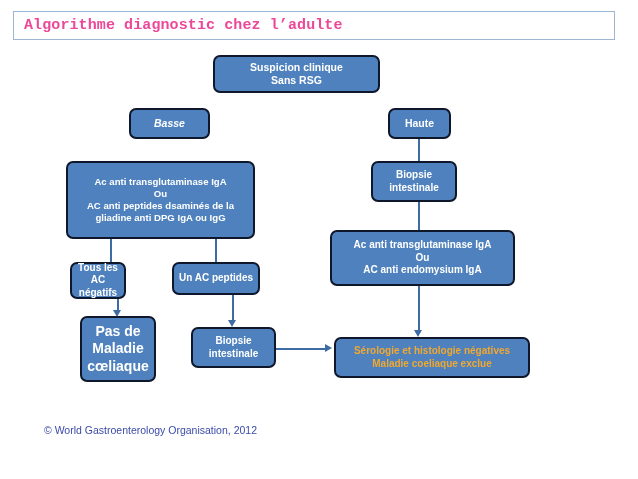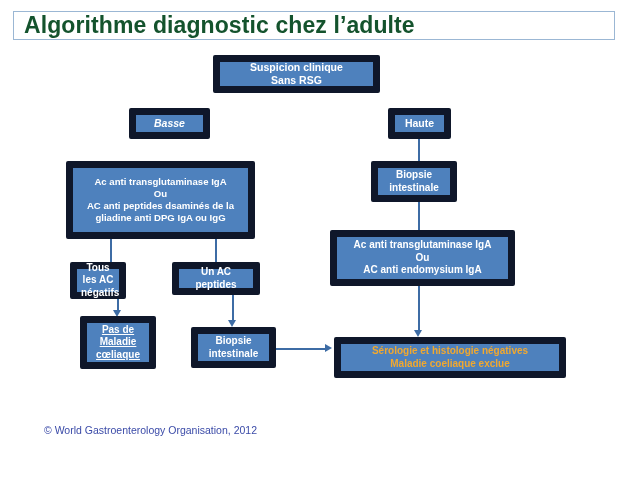--- a/index.html
+++ b/index.html
@@ -23,56 +23,57 @@
     width: 602px;
     height: 29px;
     border: 1px solid #9bb7d4;
     background: #ffffff;
     box-sizing: border-box;
     display: flex;
     align-items: center;
   }
   #title-text {
     padding-left: 10px;
-    font-size: 23px;
-    color: #14532d;
+    font-size: 15px;
+    color: #ec4899;
     font-weight: 600;
     letter-spacing: 0.1px;
     white-space: nowrap;
+    font-family: Liberation Mono, monospace;
   }
 
   
   .node {
     position: absolute;
     background: #4e81bd;
-    border: 7px solid #0f172a;
-    border-radius: 2px;
+    border: 2px solid #0f172a;
+    border-radius: 7px;
     color: #ffffff;
     font-weight: bold;
     display: flex;
     align-items: center;
     justify-content: center;
     text-align: center;
     box-sizing: border-box;
     line-height: 1.25;
     padding: 2px 4px;
   }
   .node span { display: block; width: 100%; }
 
   .n-suspicion { left: 213px; top: 55px;  width: 167px; height: 38px; font-size: 10.5px; }
   .n-basse     { left: 129px; top: 108px; width: 81px;  height: 31px; font-size: 10.5px; font-style: italic; }
   .n-haute     { left: 388px; top: 108px; width: 63px;  height: 31px; font-size: 10.5px; justify-content: center; }
   .n-ac-left   { left: 66px;  top: 161px; width: 189px; height: 78px; font-size: 9.6px; }
   .n-biopsie-r { left: 371px; top: 161px; width: 86px;  height: 41px; font-size: 10px; }
   .n-ac-right  { left: 330px; top: 230px; width: 185px; height: 56px; font-size: 10px; }
   .n-negatifs  { left: 70px;  top: 262px; width: 56px;  height: 37px; font-size: 10px; }
   .n-positif   { left: 172px; top: 262px; width: 88px;  height: 33px; font-size: 10px; }
-  .n-pas-mc    { left: 80px;  top: 316px; width: 76px;  height: 53px; font-size: 10px; text-decoration: underline; }
+  .n-pas-mc    { left: 80px;  top: 316px; width: 76px;  height: 66px; font-size: 14px; }
   .n-biopsie-l { left: 191px; top: 327px; width: 85px;  height: 41px; font-size: 10px; }
-  .n-final     { left: 334px; top: 337px; width: 232px; height: 41px; font-size: 10px; color: #f0a830; }
+  .n-final     { left: 334px; top: 337px; width: 196px; height: 41px; font-size: 10px; color: #f0a830; }
 
   
   .vline {
     position: absolute;
     width: 2px;
     background: #3d6ca5;
   }
   .hline {
     position: absolute;
     height: 2px;

